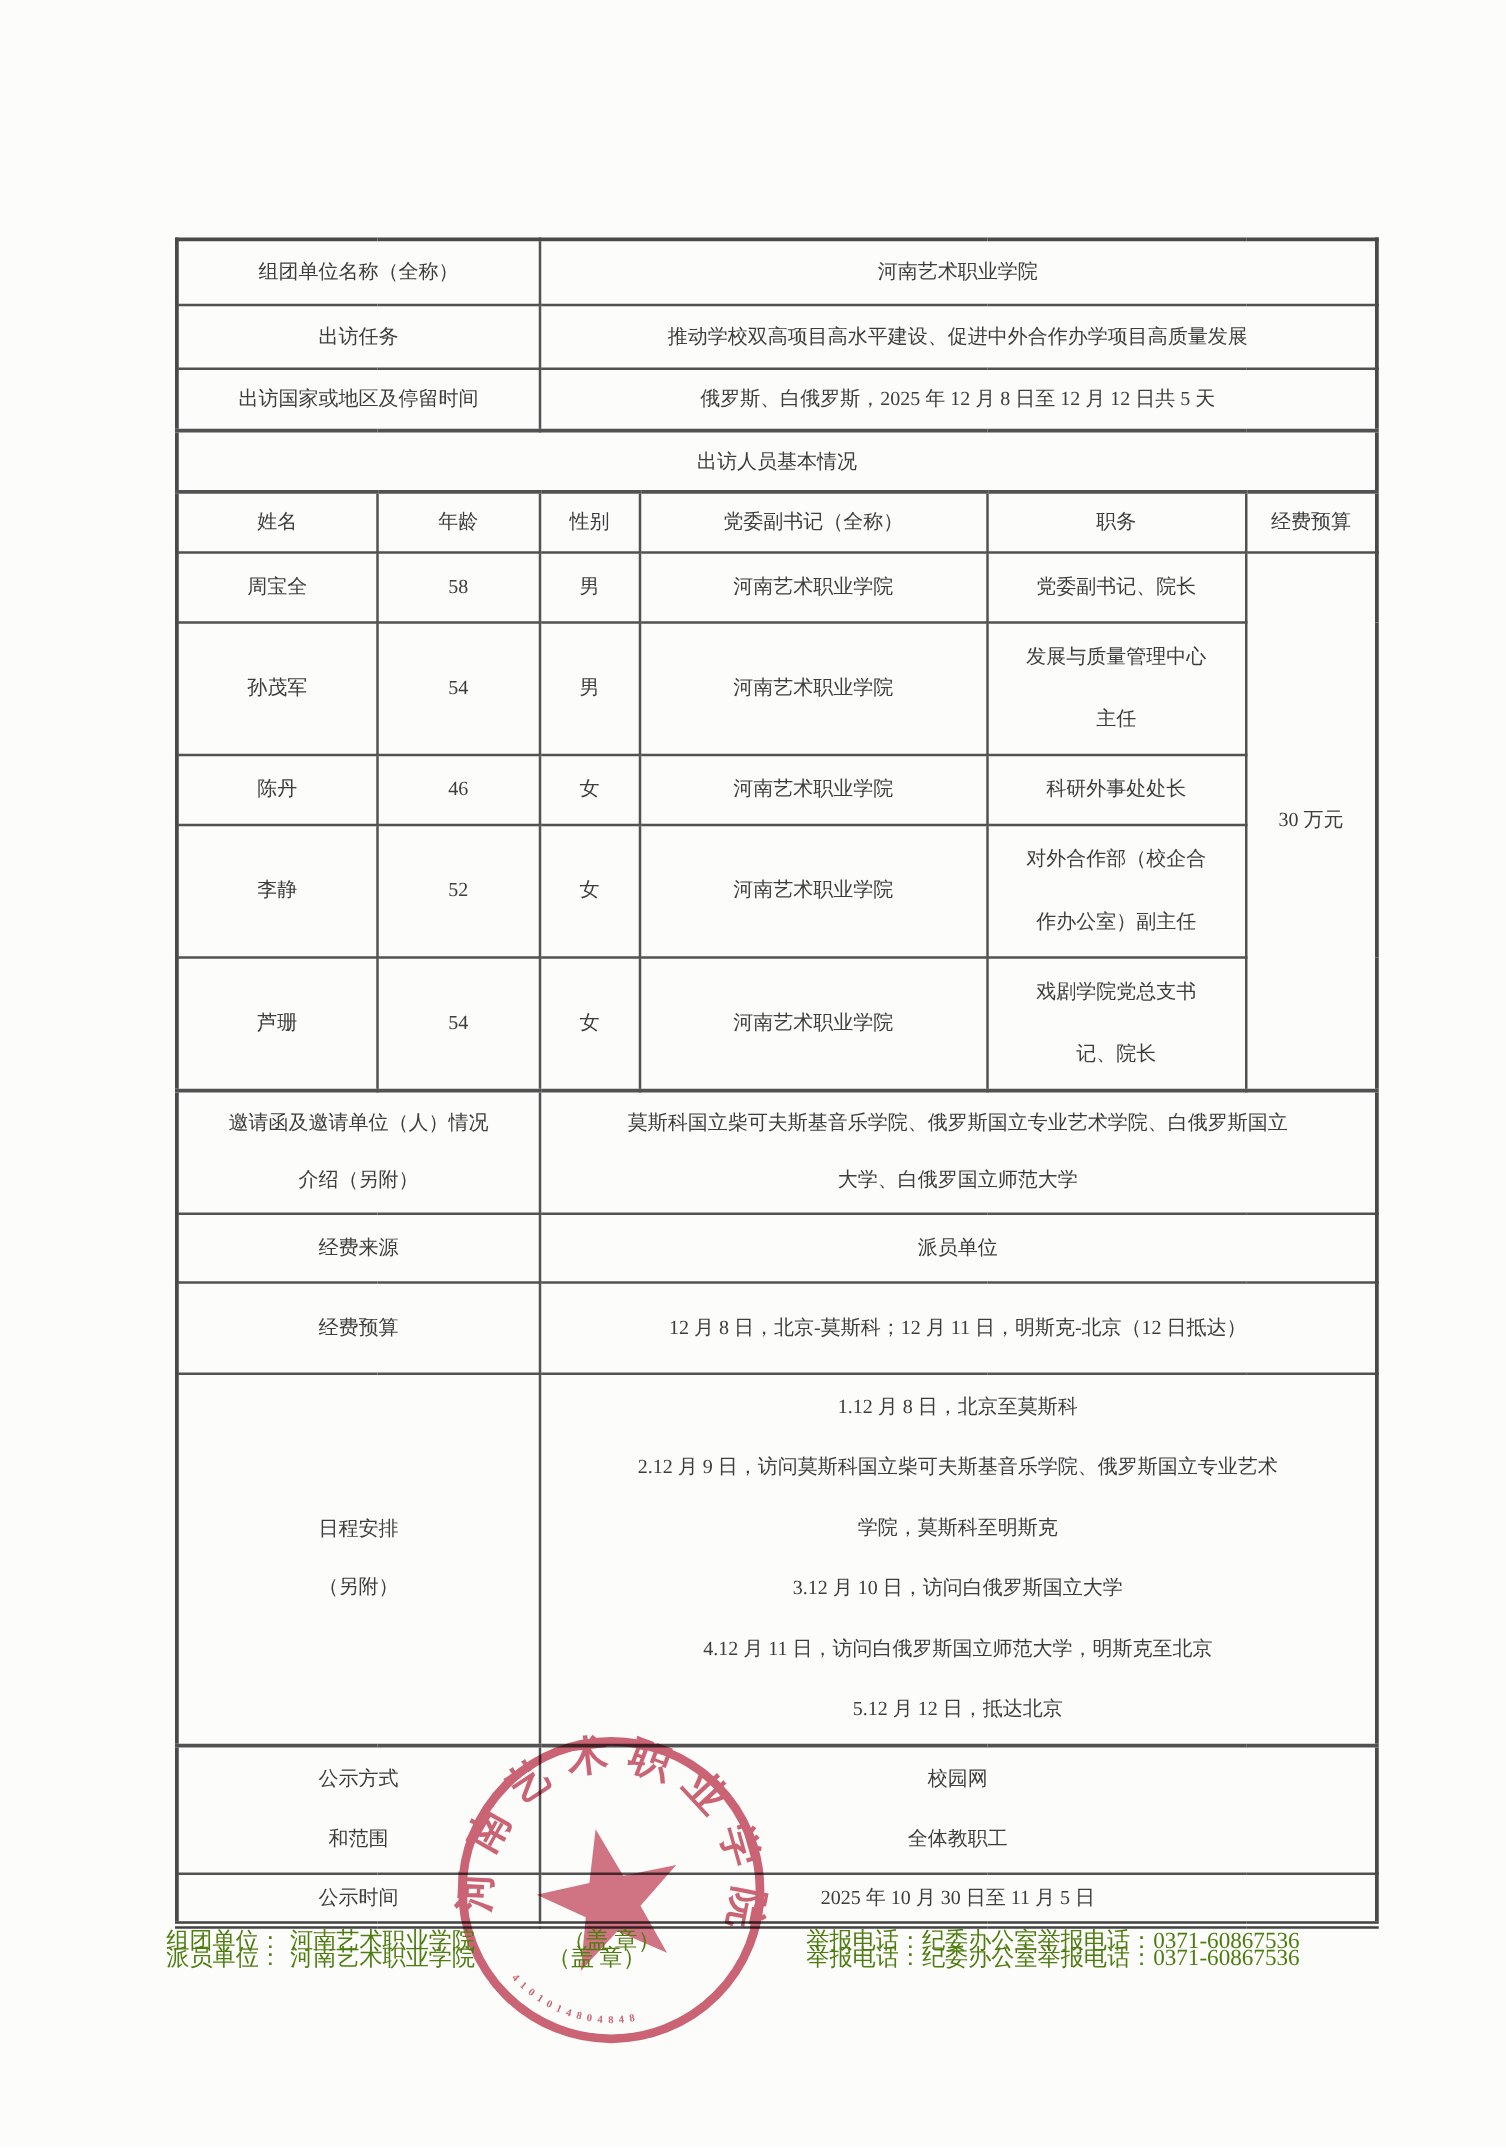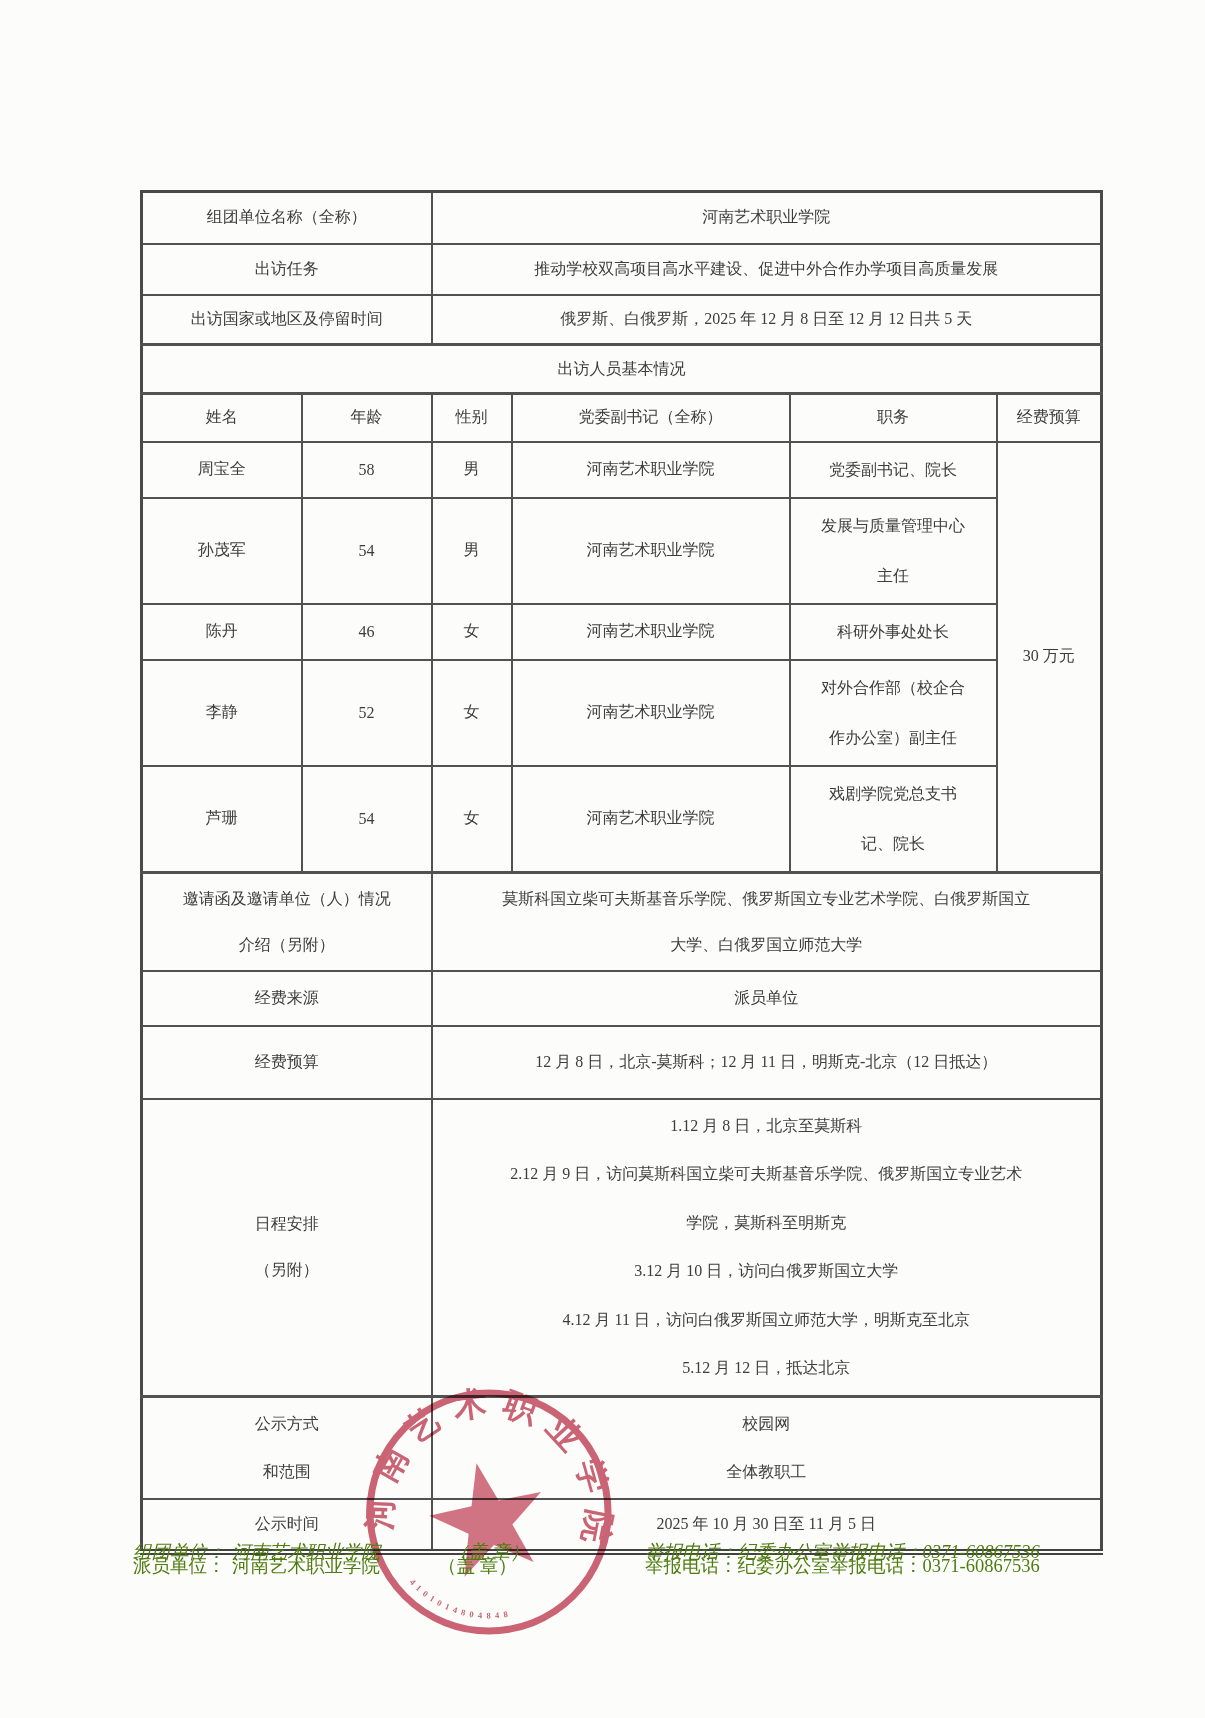--- a/index.html
+++ b/index.html
@@ -26,28 +26,28 @@
   td.left{text-align:left;padding-left:14px;}
   .line{display:block;}
   .lh46 .line{line-height:46px;}
   .lh48 .line{line-height:48px;}
   .lh485 .line{line-height:48.5px;}
   .lh50 .line{line-height:50px;}
   tr.h52{height:52px;} tr.h51{height:51px;} tr.h50{height:50px;}
   tr.h49{height:49px;} tr.h48{height:48px;} tr.h102{height:102px;}
   tr.h98{height:98px;} tr.h100{height:88px;} tr.h55{height:55px;}
   tr.h73{height:73px;} tr.h292{height:292px;} tr.h97{height:97px;}
-  tr.h53{height:53px;}
+  tr.h53{height:41px;}
   tr.tsep td{border-top-width:3px;}
   .footer-line{position:absolute;left:0;width:1205px;height:30px;font-size:18.5px;color:#4d7c0f;}
   .footer-line .f-label{position:absolute;left:133px;}
   .footer-line .f-org{position:absolute;left:232px;}
   .footer-line .f-seal{position:absolute;left:438px;}
   .footer-line .f-phone{position:absolute;left:645px;}
-  .fl1{top:1553px;} .fl2{top:1539px;font-style:italic;}
+  .fl1{top:1553px;} .fl2{top:1539px;}
   .fl2 .f-seal{left:450px;}
   .seal{position:absolute;left:354px;top:1377px;width:270px;height:270px;
         mix-blend-mode:multiply;opacity:.85;pointer-events:none;}
   .seal text{font-family:"Liberation Serif","DejaVu Serif",serif;font-weight:bold;}
 </style>
 </head>
 <body>
 
 <div class="page">
 

